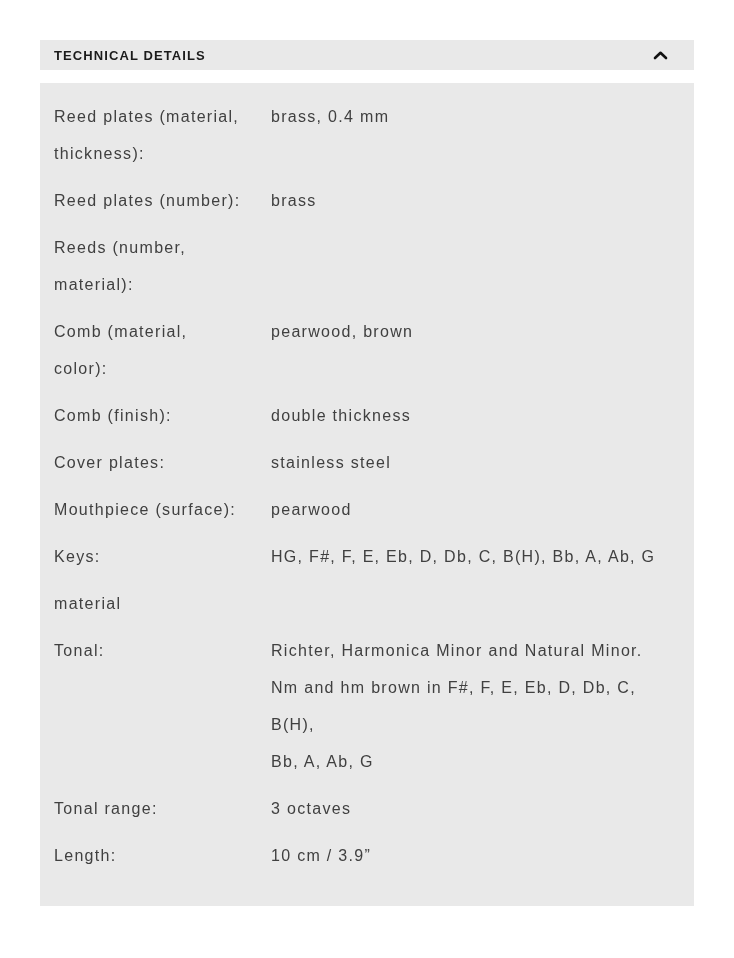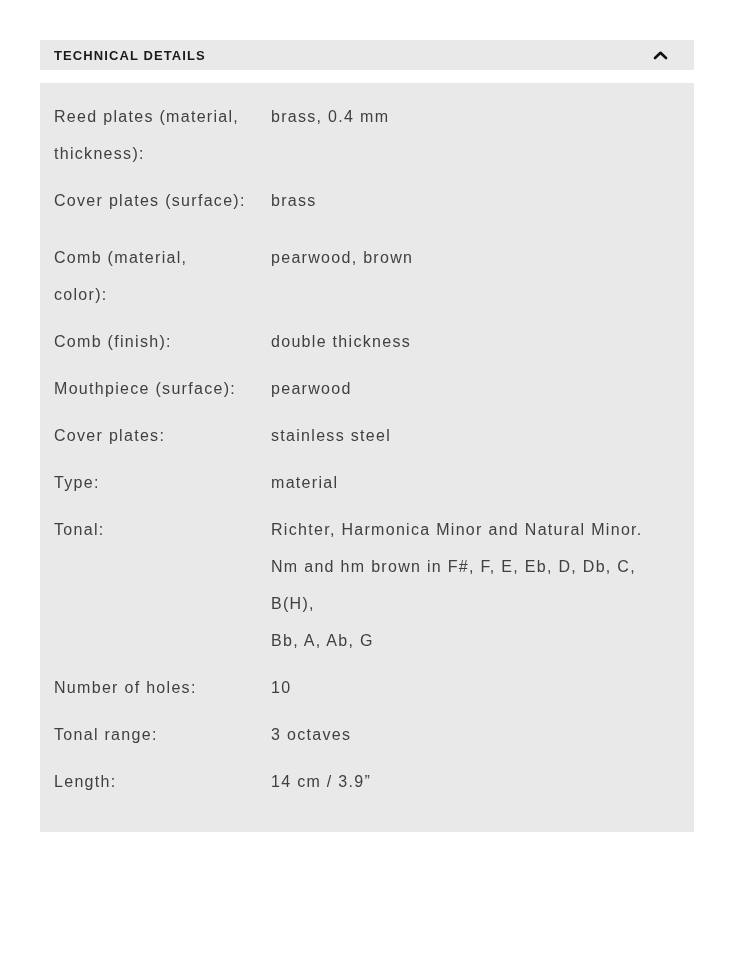--- a/index.html
+++ b/index.html
@@ -72,70 +72,71 @@
 
   <div class="acc-panel">
 
     <div class="spec-row">
       <div class="spec-label">Reed plates (material,
 thickness):</div>
       <div class="spec-value">brass, 0.4 mm</div>
     </div>
 
     <div class="spec-row">
-      <div class="spec-label">Cover plates (surface):</div>
+      <div class="spec-label">Reed plates (number):</div>
       <div class="spec-value">brass</div>
     </div>
 
     <div class="spec-row">
+      <div class="spec-label">Reeds (number,
+material):</div>
     </div>
 
     <div class="spec-row">
       <div class="spec-label">Comb (material,
 color):</div>
       <div class="spec-value">pearwood, brown</div>
     </div>
 
     <div class="spec-row">
       <div class="spec-label">Comb (finish):</div>
       <div class="spec-value">double thickness</div>
     </div>
 
     <div class="spec-row">
+      <div class="spec-label">Cover plates:</div>
+      <div class="spec-value">stainless steel</div>
+    </div>
+
+    <div class="spec-row">
       <div class="spec-label">Mouthpiece (surface):</div>
       <div class="spec-value">pearwood</div>
     </div>
 
     <div class="spec-row">
-      <div class="spec-label">Cover plates:</div>
-      <div class="spec-value">stainless steel</div>
+      <div class="spec-label">Keys:</div>
+      <div class="spec-value">HG, F#, F, E, Eb, D, Db, C, B(H), Bb, A, Ab, G</div>
     </div>
 
-
     <div class="spec-row">
-      <div class="spec-label">Type:</div>
       <div class="spec-value">material</div>
     </div>
 
     <div class="spec-row">
       <div class="spec-label">Tonal:</div>
       <div class="spec-value">Richter, Harmonica Minor and Natural Minor.
 Nm and hm brown in F#, F, E, Eb, D, Db, C, B(H),
 Bb, A, Ab, G</div>
     </div>
 
-    <div class="spec-row">
-      <div class="spec-label">Number of holes:</div>
-      <div class="spec-value">10</div>
-    </div>
 
     <div class="spec-row">
       <div class="spec-label">Tonal range:</div>
       <div class="spec-value">3 octaves</div>
     </div>
 
     <div class="spec-row">
       <div class="spec-label">Length:</div>
-      <div class="spec-value">14 cm / 3.9”</div>
+      <div class="spec-value">10 cm / 3.9”</div>
     </div>
 
   </div>
 </div>
 
 </body></html>

